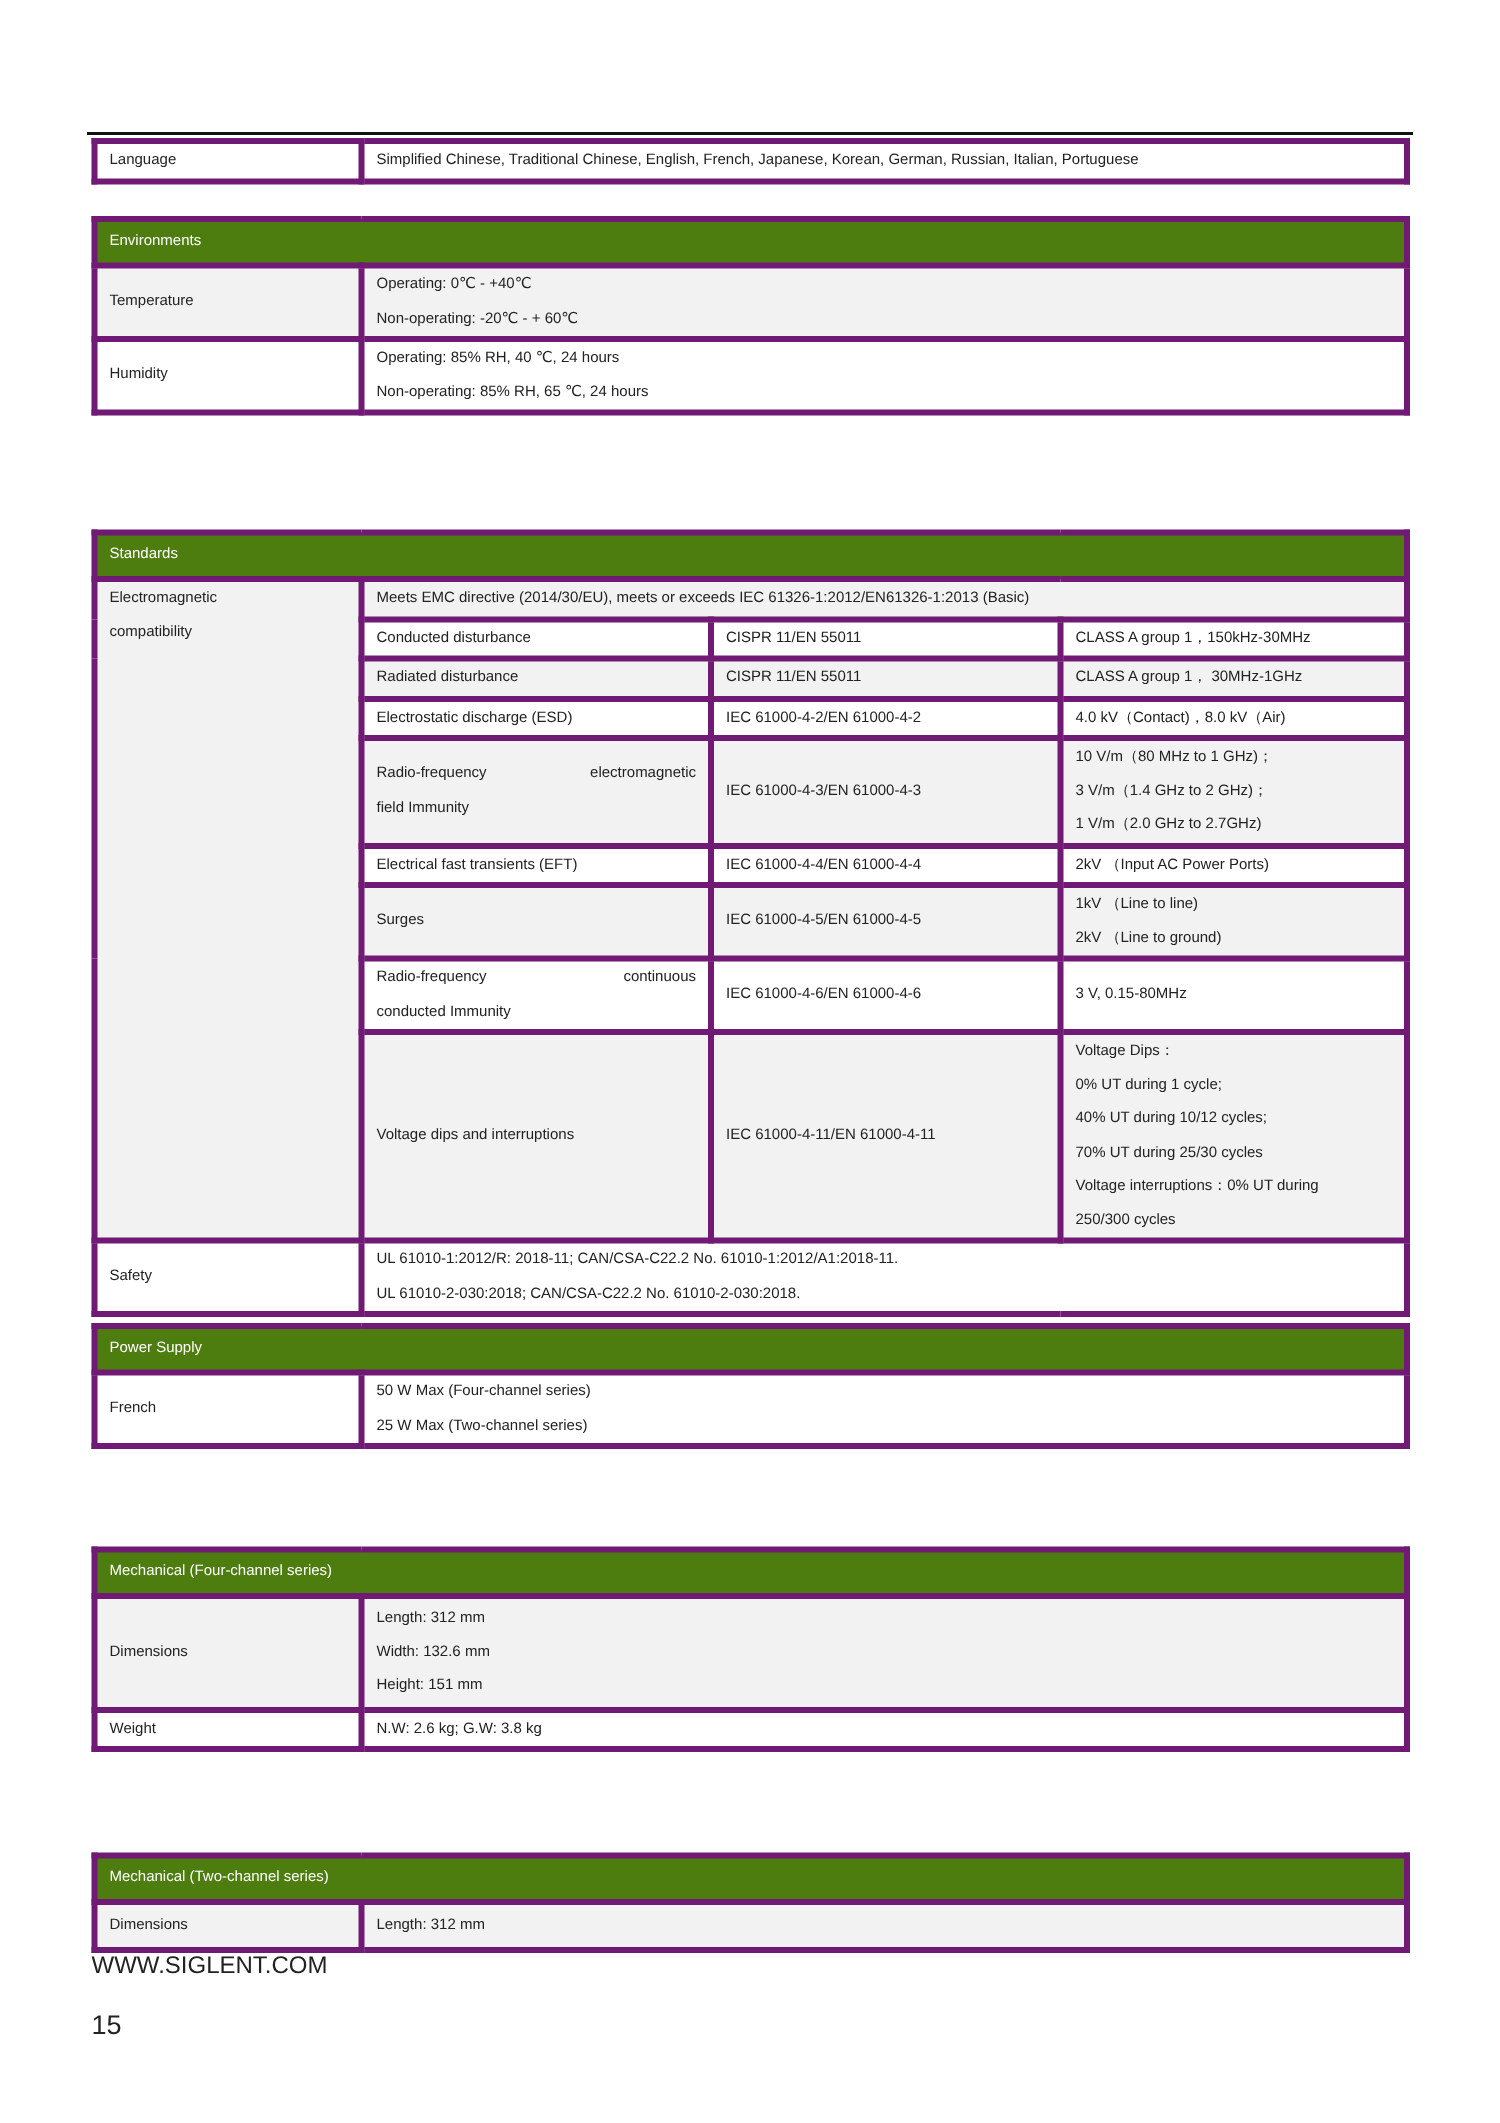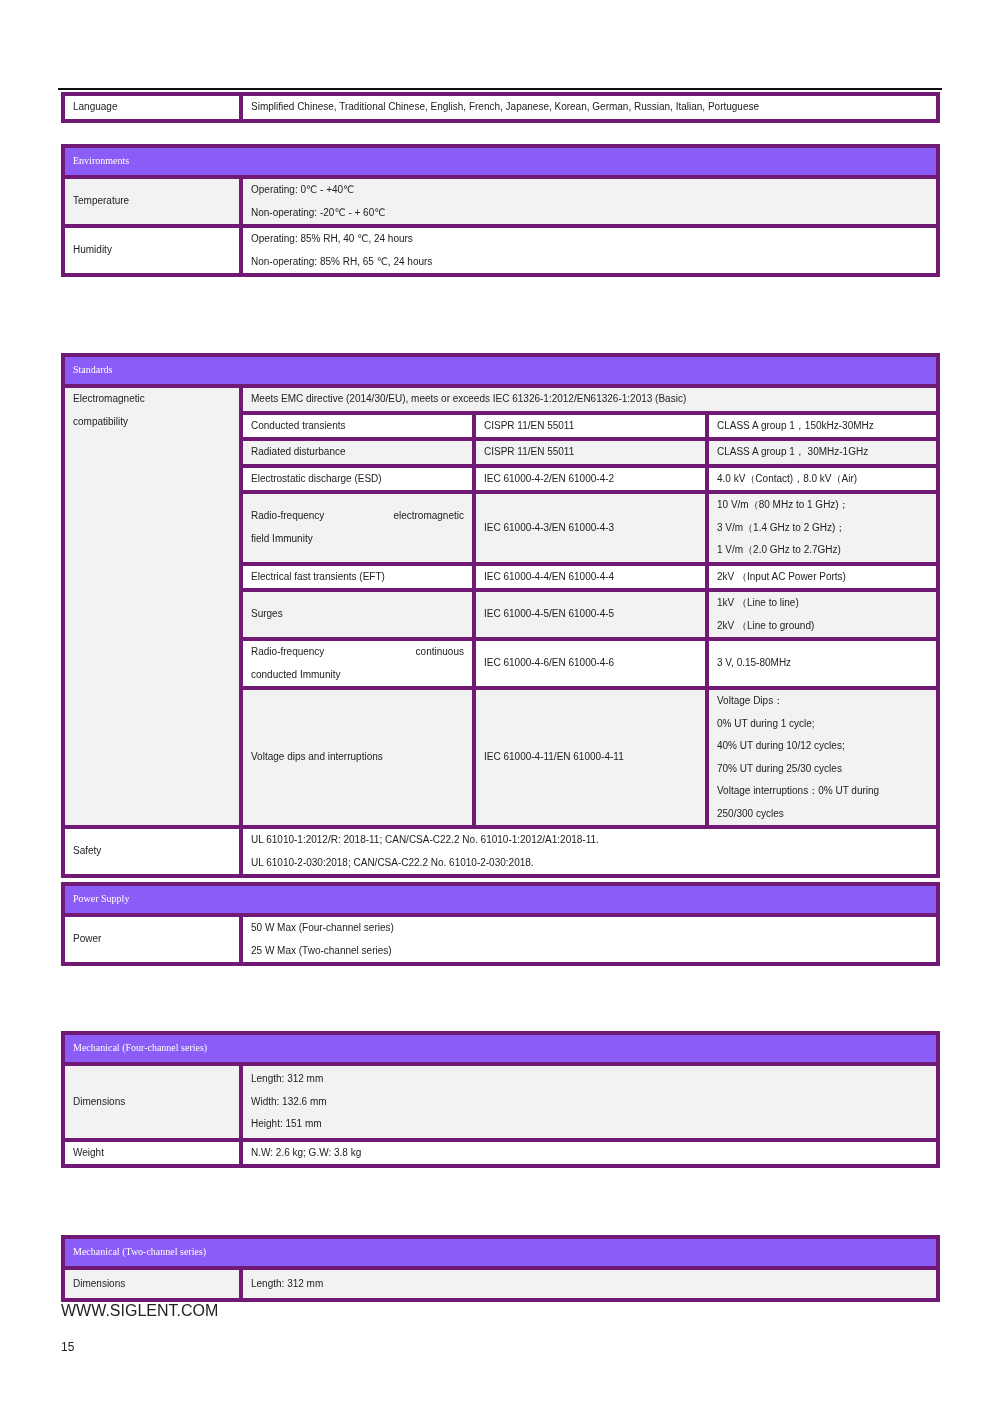--- a/index.html
+++ b/index.html
@@ -1,26 +1,26 @@
 <!DOCTYPE html>
 <html><head>
 <meta charset="utf-8">
 <style>
   html, body { margin: 0; padding: 0; background: #ffffff; }
   body { width: 1000px; height: 1415px; position: relative; font-family: "Liberation Sans", "DejaVu Sans", sans-serif; color: #222; font-size: 13px; }
   .top-rule { position: absolute; left: 58px; top: 88px; width: 884px; height: 2px; background: #111; }
   table.spec { position: absolute; left: 61px; width: 879px; border-collapse: collapse; table-layout: fixed; }
   table.spec td { border: 4px solid #701a75; padding: 0 8px; vertical-align: middle; line-height: 22.5px; font-size: 10px; }
-  .hdr td { background: #8b5cf6; color: #fff; font-size: 16px; height: 27px; padding: 0 8px; border-color: #003b93; font-family: Liberation Serif, serif; }
+  .hdr td { background: #4d7c0f; color: #fff; font-size: 16px; height: 27px; padding: 0 8px; border-color: #003b93; }
   .g { background: #f2f2f2; }
   .w { background: #ffffff; }
   .line { display: block; }
   .just-first { display: block; text-align: justify; text-align-last: justify; }
   .footer-url { position: absolute; left: 61px; top: 1302px; font-size: 16px; color: #222; }
-  .page-num { position: absolute; left: 61px; top: 1340px; font-size: 12px; color: #222; }
+  .page-num { position: absolute; left: 61px; top: 1340px; font-size: 18px; color: #222; }
   .tall td { line-height: 31px; }
 </style>
 </head>
 <body>
 
 <div class="top-rule"></div>
 
 <table class="spec" style="top:92px;">
   <colgroup>
       <col style="width:178px">
@@ -72,21 +72,21 @@
         <td colspan="4">Standards</td>
       </tr>
   <tr class="g">
     <td rowspan="9" class="g" style="vertical-align:top;">
       <span class="line">Electromagnetic</span>
       <span class="line">compatibility</span>
     </td>
     <td colspan="3">Meets EMC directive (2014/30/EU), meets or exceeds IEC 61326-1:2012/EN61326-1:2013 (Basic)</td>
   </tr>
   <tr class="w">
-    <td>Conducted transients</td>
+    <td>Conducted disturbance</td>
     <td>CISPR 11/EN 55011</td>
     <td>CLASS A group 1，150kHz-30MHz</td>
   </tr>
   <tr class="g">
     <td>Radiated disturbance</td>
     <td>CISPR 11/EN 55011</td>
     <td>CLASS A group 1，  30MHz-1GHz</td>
   </tr>
   <tr class="w">
     <td>Electrostatic discharge (ESD)</td>
@@ -151,21 +151,21 @@
 <table class="spec" style="top:882px;border-radius:24px;">
   <colgroup>
       <col style="width:178px">
       <col>
     </colgroup>
   <tbody>
       <tr class="hdr">
         <td colspan="2">Power Supply</td>
       </tr>
   <tr class="w" style="border-top:3px double #c9c9c9;">
-    <td>Power</td>
+    <td>French</td>
     <td>
       <span class="line">50 W Max (Four-channel series)</span>
       <span class="line">25 W Max (Two-channel series)</span>
     </td>
   </tr>
 </tbody>
   </table>
 
 <table class="spec" style="top:1031px;">
   <colgroup>

